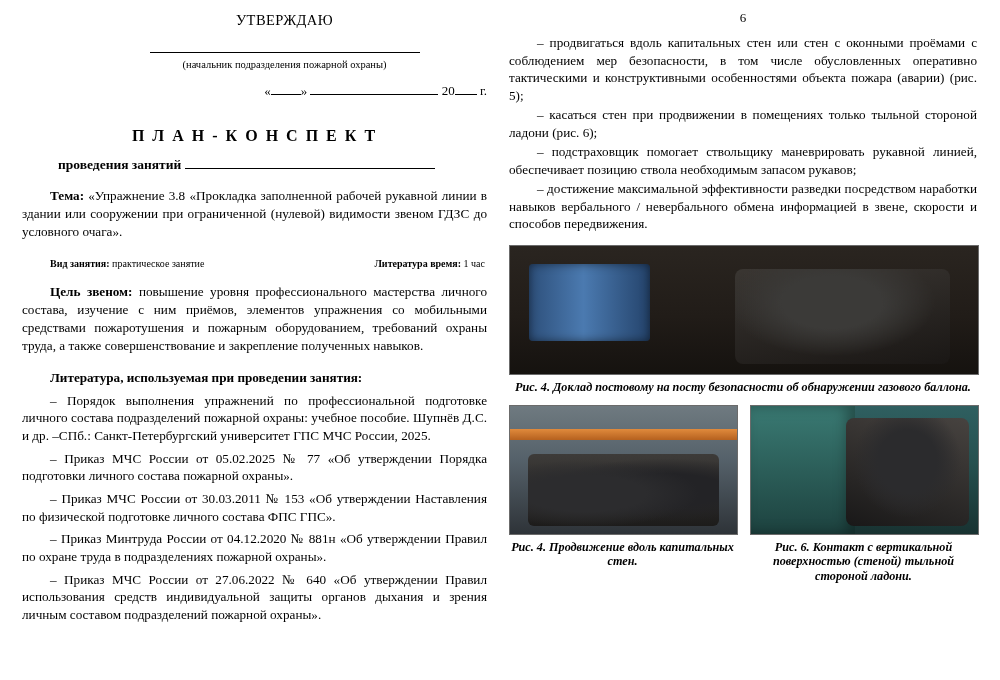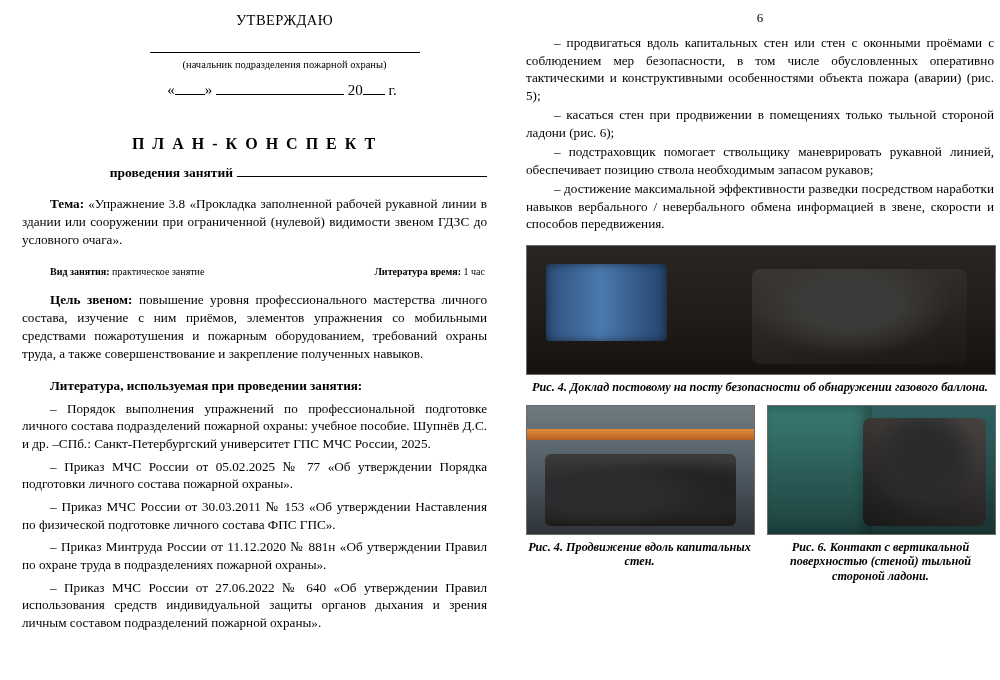--- a/index.html
+++ b/index.html
@@ -17,21 +17,21 @@
   .page {
     position: relative;
     width: 1000px;
     height: 680px;
     box-sizing: border-box;
     padding: 10px 22px 8px 22px;
   }
   .columns {
     display: flex;
     flex-direction: row;
-    gap: 39px;
+    gap: 22px;
     height: 100%;
   }
   .col-left {
     width: 465px;
     flex: 0 0 465px;
   }
   .col-right {
     width: 468px;
     flex: 0 0 468px;
     position: relative;
@@ -60,46 +60,45 @@
     margin-left: 60px;
   }
   .approve-caption {
     font-size: 10.5px;
     margin-top: 2px;
     padding-left: 60px;
   }
   .date-line {
     margin-top: 12px;
     padding-left: 55px;
-    font-size: 15px;
-    text-align: center;
+    font-size: 13px;
+    text-align: right;
   }
   .u {
     display: inline-block;
     border-bottom: 1px solid #000;
     height: 12px;
   }
   .u-sm { width: 30px; }
   .u-md { width: 128px; }
   .u-xs { width: 22px; }
 
   .doc-title {
     text-align: center;
     font-weight: bold;
     font-size: 16px;
     letter-spacing: 2px;
-    margin-top: 36px;
+    margin-top: 28px;
   }
   .doc-subtitle {
     margin-top: 10px;
     font-size: 13.5px;
     font-weight: bold;
     padding-left: 36px;
     white-space: nowrap;
-    text-align: right;
   }
   .doc-subtitle .u-long {
     display: inline-block;
     border-bottom: 1px solid #000;
     width: 250px;
     height: 13px;
     margin-left: 4px;
   }
 
   p.para {
@@ -305,21 +304,21 @@
       </p>
 
       <p class="para">
         <span class="b">Литература, используемая при проведении занятия:</span>
       </p>
 
       <div class="list">
         <p>– Порядок выполнения упражнений по профессиональной подготовке личного состава подразделений пожарной охраны: учебное пособие. Шупнёв Д.С. и др. –СПб.: Санкт-Петербургский университет ГПС МЧС России, 2025.</p>
         <p>– Приказ МЧС России от 05.02.2025 № 77 «Об утверждении Порядка подготовки личного состава пожарной охраны».</p>
         <p>– Приказ МЧС России от 30.03.2011 № 153 «Об утверждении Наставления по физической подготовке личного состава ФПС ГПС».</p>
-        <p>– Приказ Минтруда России от 11.12.2020 № 881н «Об утверждении Правил по охране труда в подразделениях пожарной охраны».</p>
+        <p>– Приказ Минтруда России от 04.12.2020 № 881н «Об утверждении Правил по охране труда в подразделениях пожарной охраны».</p>
         <p>– Приказ МЧС России от 27.06.2022 № 640 «Об утверждении Правил использования средств индивидуальной защиты органов дыхания и зрения личным составом подразделений пожарной охраны».</p>
       </div>
     </div>
 
     <div class="col-right">
       <div class="page-number">6</div>
 
       <div class="rc-list">
         <p>– продвигаться вдоль капитальных стен или стен с оконными проёмами с соблюдением мер безопасности, в том числе обусловленных оперативно тактическими и конструктивными особенностями объекта пожара (аварии) (рис. 5);</p>
         <p>– касаться стен при продвижении в помещениях только тыльной стороной ладони (рис. 6);</p>

